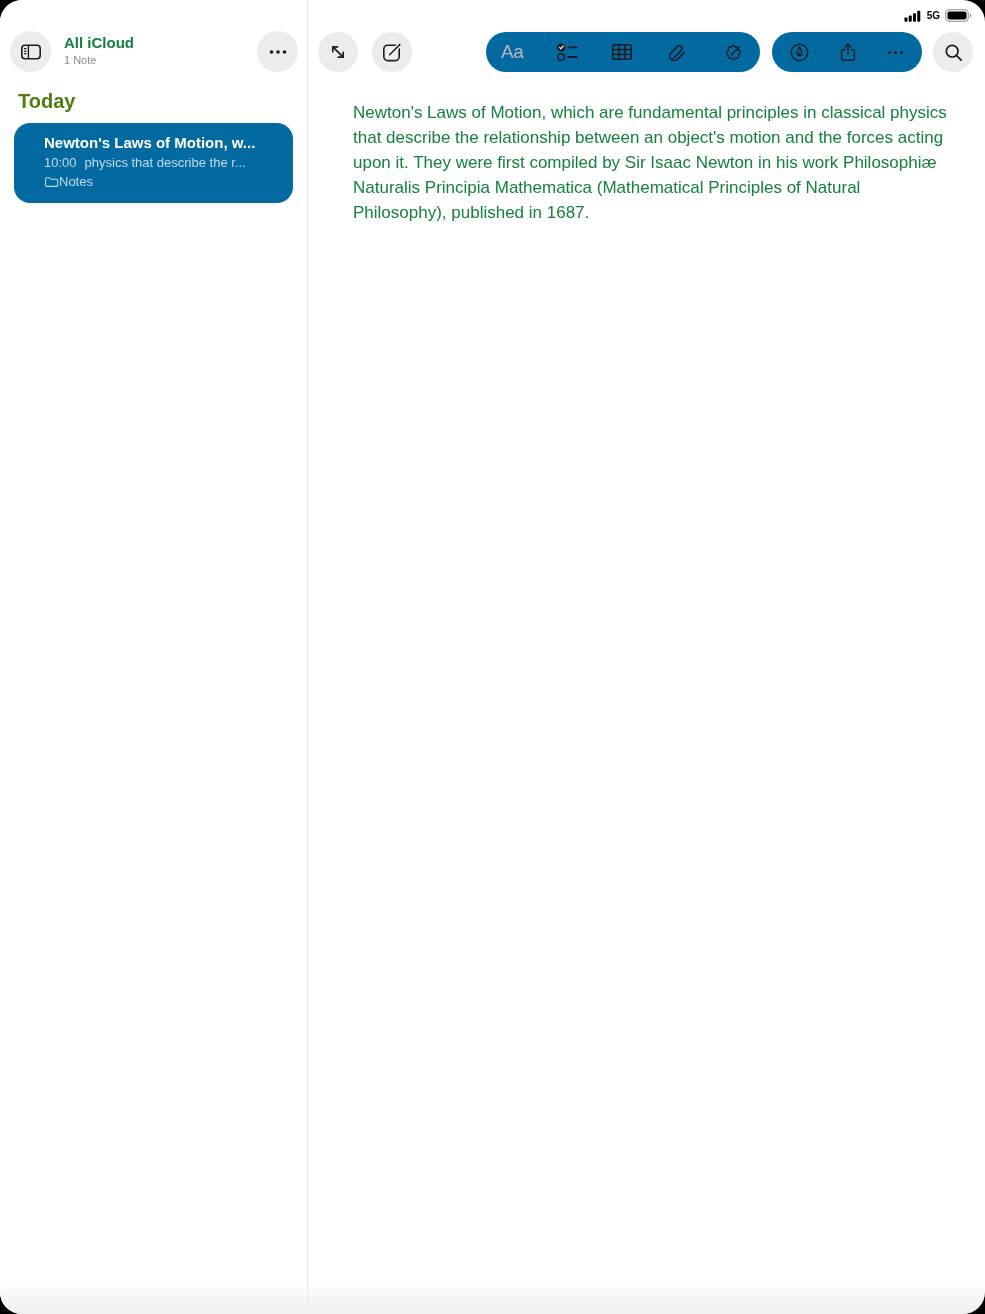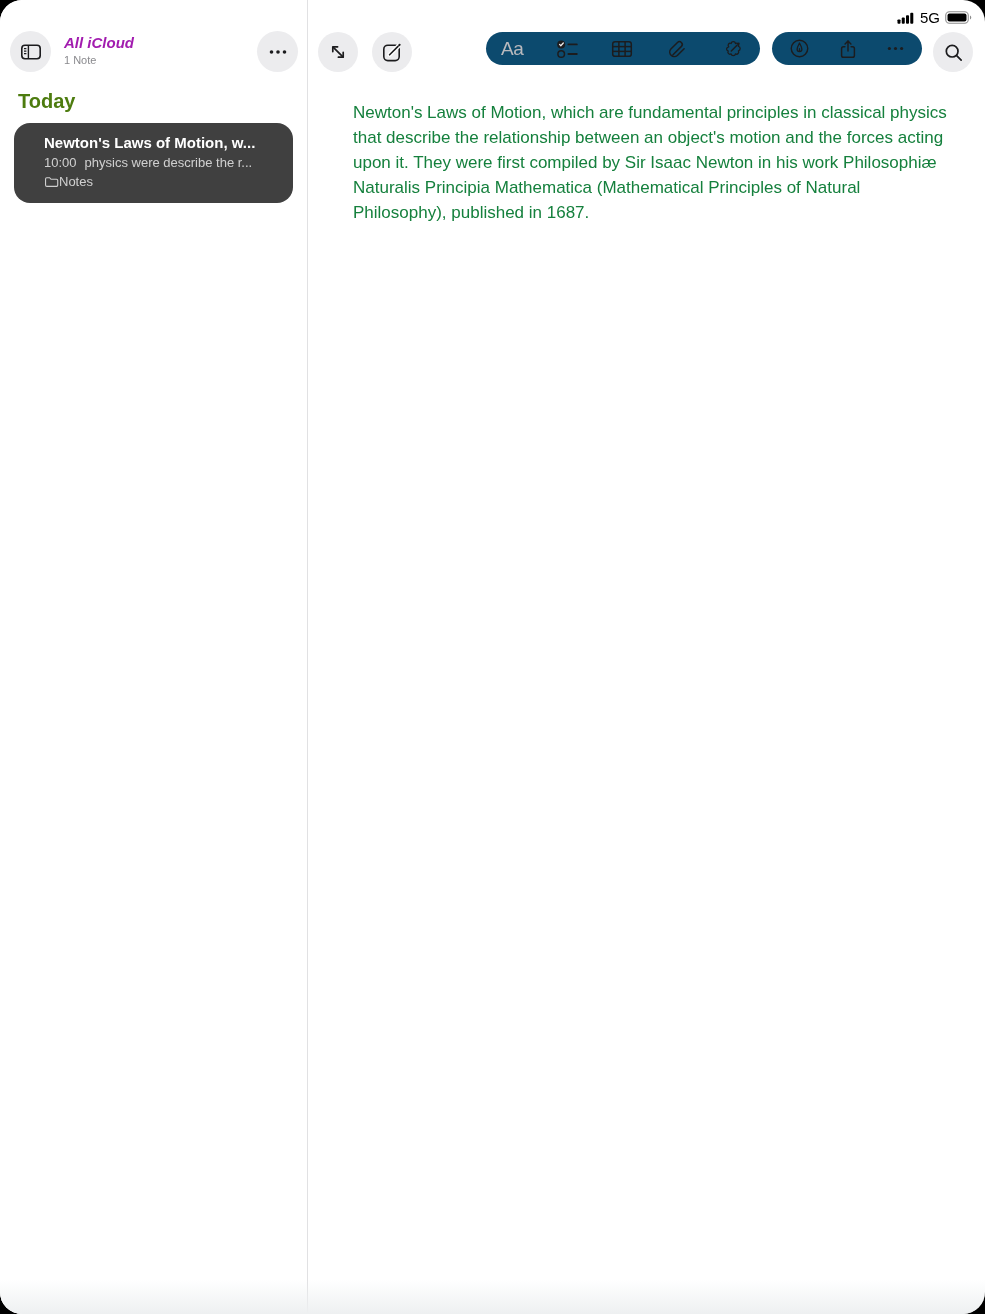--- a/index.html
+++ b/index.html
@@ -9,40 +9,40 @@
     border-radius:22px; overflow:hidden;
   }
   
   .statusbar-time {
     position:absolute; left:21px; top:7px; font-size:15px; font-weight:700;
     color:#000; letter-spacing:.2px;
   }
   .statusbar-right {
     position:absolute; right:13px; top:9px; display:flex; align-items:center; gap:5px;
   }
-  .statusbar-network { font-size:15px; font-weight:400; color:#000; }
+  .statusbar-network { font-size:10px; font-weight:700; color:#000; }
   
   .sidebar { position:absolute; left:0; top:0; width:307px; height:100%; background:#fff; }
   .divider { position:absolute; left:307px; top:0; bottom:0; width:1px; background:#e1e1e3; }
   .circle-btn {
     position:absolute; width:41px; height:41px; border-radius:50%;
     background:#ececee; display:flex; align-items:center; justify-content:center;
     border:none; padding:0; cursor:pointer;
   }
   .sb-toggle { left:10px; top:31px; }
   .sb-more   { left:257px; top:31px; }
   .sb-header-text { position:absolute; left:64px; top:34px; }
-  .sb-title { font-size:15px; font-weight:700; color:#a21caf; line-height:18px;font-style:italic; }
+  .sb-title { font-size:15px; font-weight:700; color:#15803d; line-height:18px; }
   .sb-subtitle { font-size:11px; color:#8a8a8e; line-height:16px; }
   .section-label {
     position:absolute; left:18px; top:90px; font-size:20px; font-weight:700; color:#4d7c0f;
   }
   .note-card {
     position:absolute; left:14px; top:123px; width:279px; height:80px;
-    background:#404040; border-radius:16px; box-sizing:border-box;
+    background:#0369a1; border-radius:16px; box-sizing:border-box;
     padding:11px 12px 0 30px; cursor:pointer; overflow:hidden;
   }
   .note-card-title {
     font-size:15px; font-weight:700; color:#fff; white-space:nowrap; overflow:hidden; line-height:18px;
   }
   .note-card-meta {
     margin-top:2px; font-size:13px; color:rgba(255,255,255,.75);
     display:flex; gap:8px; white-space:nowrap; overflow:hidden; line-height:17px;
   }
   .note-card-folder {
@@ -52,21 +52,21 @@
   
   .tb-circle {
     position:absolute; top:32px; width:40px; height:40px; border-radius:50%;
     background:#ececee; display:flex; align-items:center; justify-content:center;
     border:none; padding:0; cursor:pointer;
   }
   .tb-expand  { left:318px; }
   .tb-compose { left:372px; }
   .tb-search  { left:933px; }
   .tb-pill {
-    position:absolute; top:32px; height:33px; border-radius:20px; background:#0c4a6e;
+    position:absolute; top:32px; height:40px; border-radius:20px; background:#0369a1;
     display:flex; align-items:center; justify-content:space-between; box-sizing:border-box;
   }
   .tb-pill-format { left:486px; width:274px; padding:0 15px; }
   .tb-pill-tools  { left:772px; width:150px; padding:0 16px; }
   .pill-item {
     background:none; border:none; padding:0; cursor:pointer;
     display:flex; align-items:center; justify-content:center;
   }
   .format-aa { font-size:19px; font-weight:500; color:#b9b9bd; letter-spacing:-.5px; }
   
@@ -134,21 +134,21 @@
         </svg>
       </span>
     </button>
 
     <div class="section-label">Today</div>
 
     <div class="note-card">
       <div class="note-card-title">Newton's Laws of Motion, w...</div>
       <div class="note-card-meta">
         <span>10:00</span>
-        <span>physics were describe the r...</span>
+        <span>physics that describe the r...</span>
       </div>
       <div class="note-card-folder">
         <span>
           <svg width="15" height="13" viewBox="0 0 16 14" fill="none" stroke="rgba(255,255,255,0.75)" stroke-width="1.2">
             <path d="M1.6 4.2 a1.3 1.3 0 0 1 1.3-1.3 h3.1 l1.5 1.7 h5.9 a1.3 1.3 0 0 1 1.3 1.3 v4.9 a1.5 1.5 0 0 1 -1.5 1.5 h-10.1 a1.5 1.5 0 0 1 -1.5-1.5 Z"></path>
           </svg>
         </span>
         <span>Notes</span>
       </div>
     </div>

